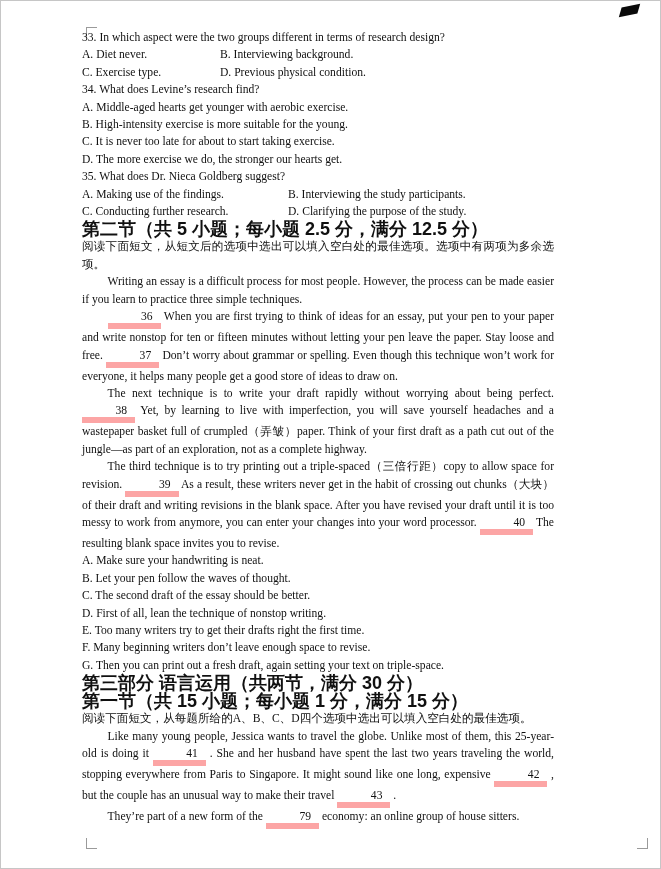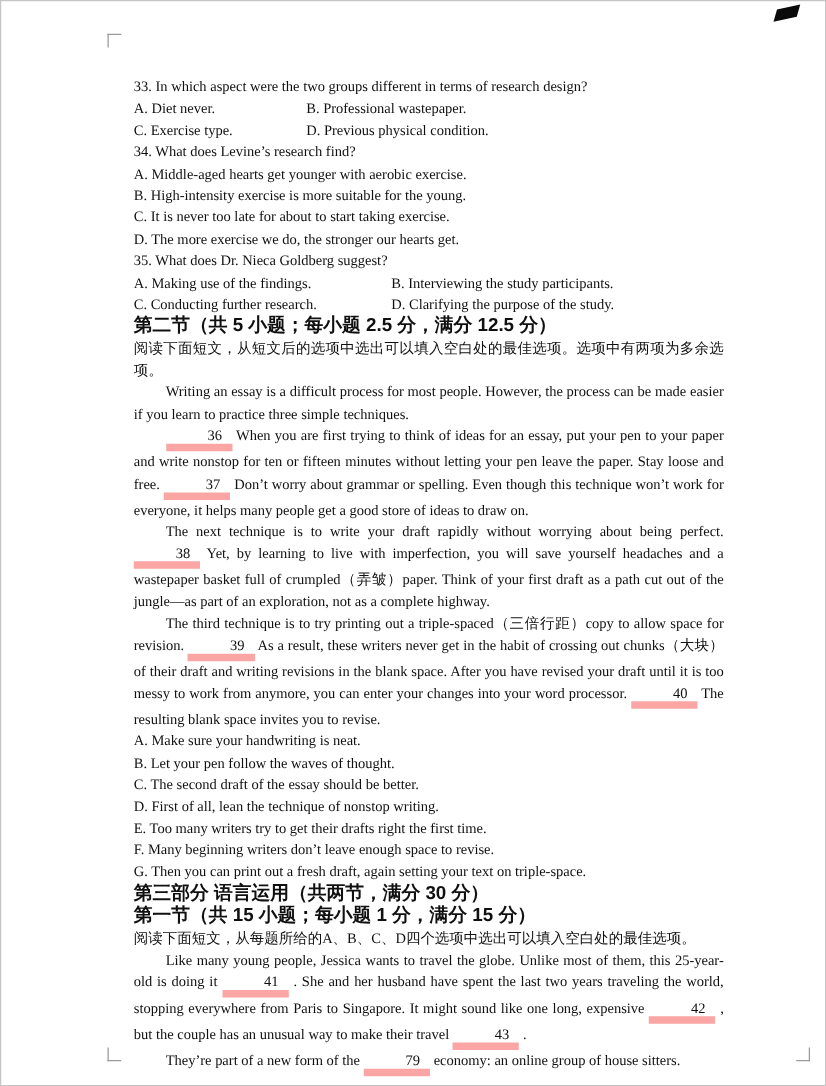--- a/index.html
+++ b/index.html
@@ -10,36 +10,35 @@
     height: 869px;
     margin: 0 auto;
     background: #ffffff;
     border: 1px solid #c6c6c6;
     font-family: "Liberation Serif", "DejaVu Serif", serif;
     color: #101010;
     overflow: hidden;
   }
   .content {
     position: absolute;
-    left: 106px;
+    left: 81px;
     top: 28px;
     width: 472px;
     font-size: 11.6px;
     line-height: 17.4px;
-    margin-top: 32px;
   }
   .line { margin: 0; }
   .col { display: inline-block; }
   .w138 { width: 138px; }
   .w206 { width: 206px; }
   .para { margin: 0; text-align: justify; }
   .indent { text-indent: 2.2em; }
   .hd {
     font-weight: bold;
-    font-size: 15px;
+    font-size: 18px;
     font-family: "Liberation Sans", "DejaVu Sans", sans-serif;
     line-height: 18px;
   }
   .blank {
     display: inline-block;
     min-width: 16px;
     padding: 0 8px;
     border-bottom: 6px solid #fca5a5;
     line-height: 13px;
   }
@@ -64,21 +63,21 @@
 <div class="page">
 
   <div class="scan-mark"></div>
   <div class="cm cm-tl"></div>
   <div class="cm cm-bl"></div>
   <div class="cm cm-br"></div>
 
   <div class="content">
 
     <div class="line">33. In which aspect were the two groups different in terms of research design?</div>
-    <div class="line"><span class="col w138">A. Diet never.</span><span>B. Professional wastepaper.</span></div>
+    <div class="line"><span class="col w138">A. Diet never.</span><span>B. Interviewing background.</span></div>
     <div class="line"><span class="col w138">C. Exercise type.</span><span>D. Previous physical condition.</span></div>
 
     <div class="line">34. What does Levine’s research find?</div>
     <div class="line">A. Middle-aged hearts get younger with aerobic exercise.</div>
     <div class="line">B. High-intensity exercise is more suitable for the young.</div>
     <div class="line">C. It is never too late for about to start taking exercise.</div>
     <div class="line">D. The more exercise we do, the stronger our hearts get.</div>
 
     <div class="line">35. What does Dr. Nieca Goldberg suggest?</div>
     <div class="line"><span class="col w206">A. Making use of the findings.</span><span>B. Interviewing the study participants.</span></div>

